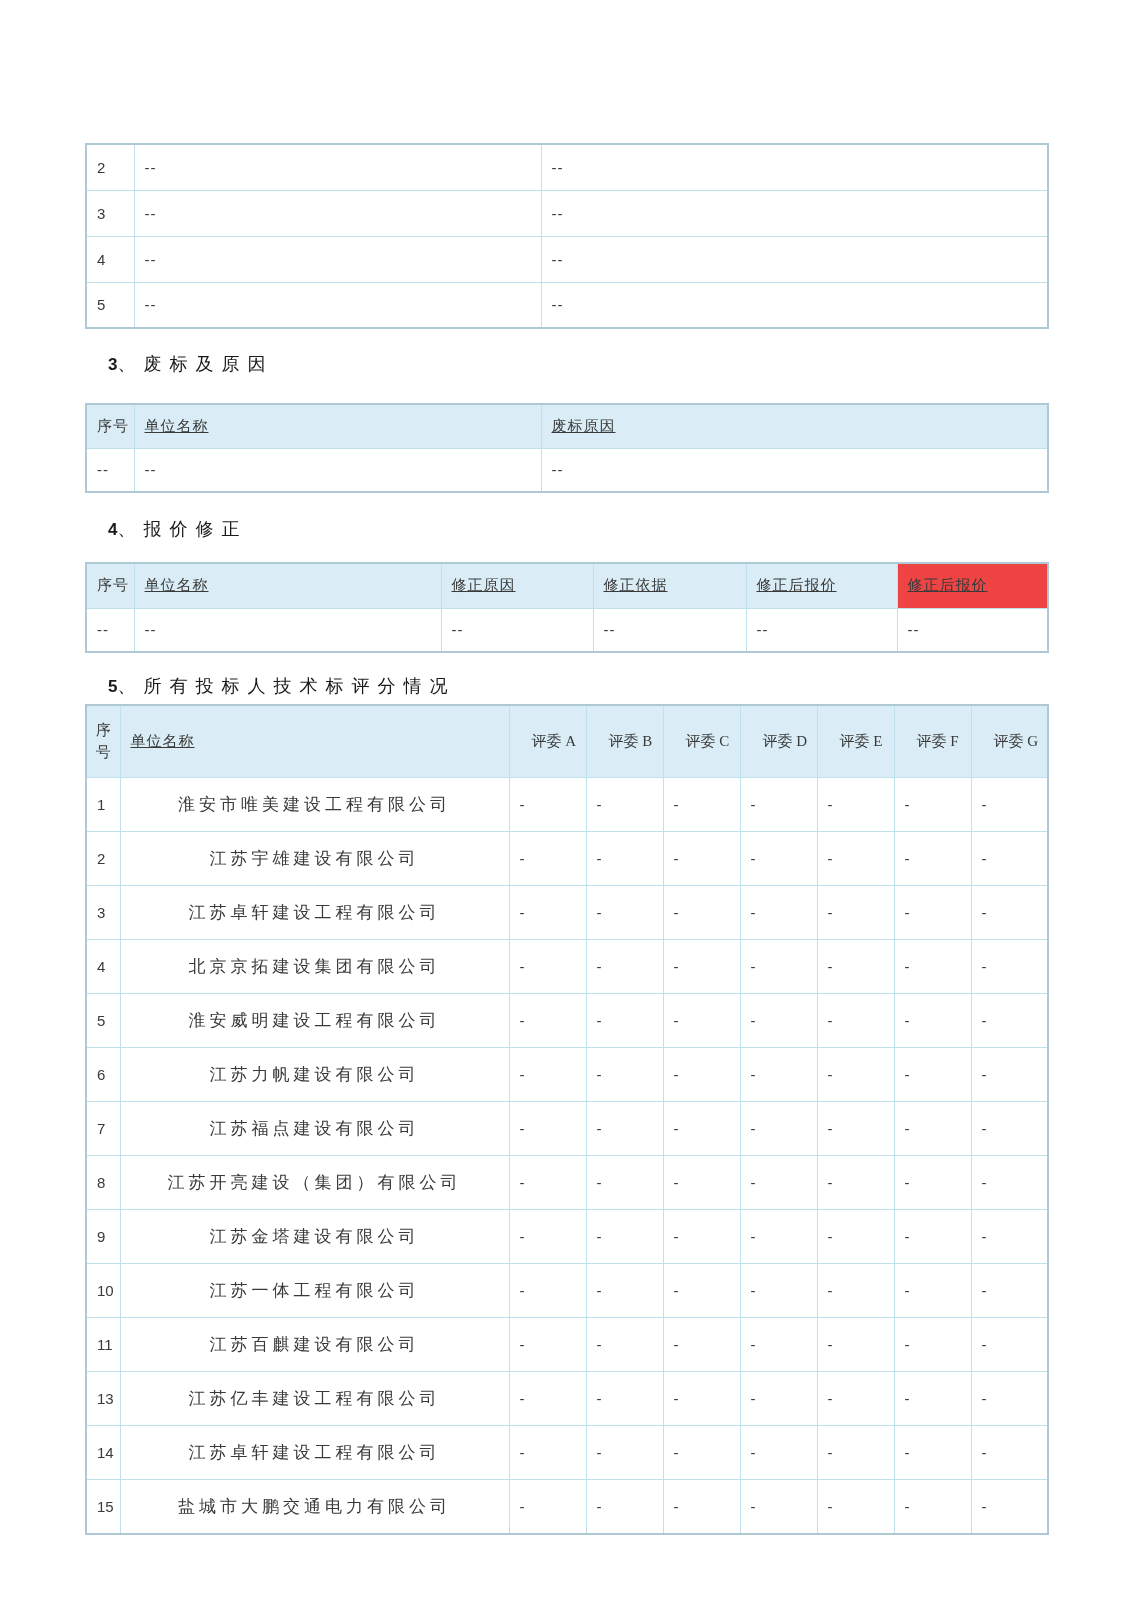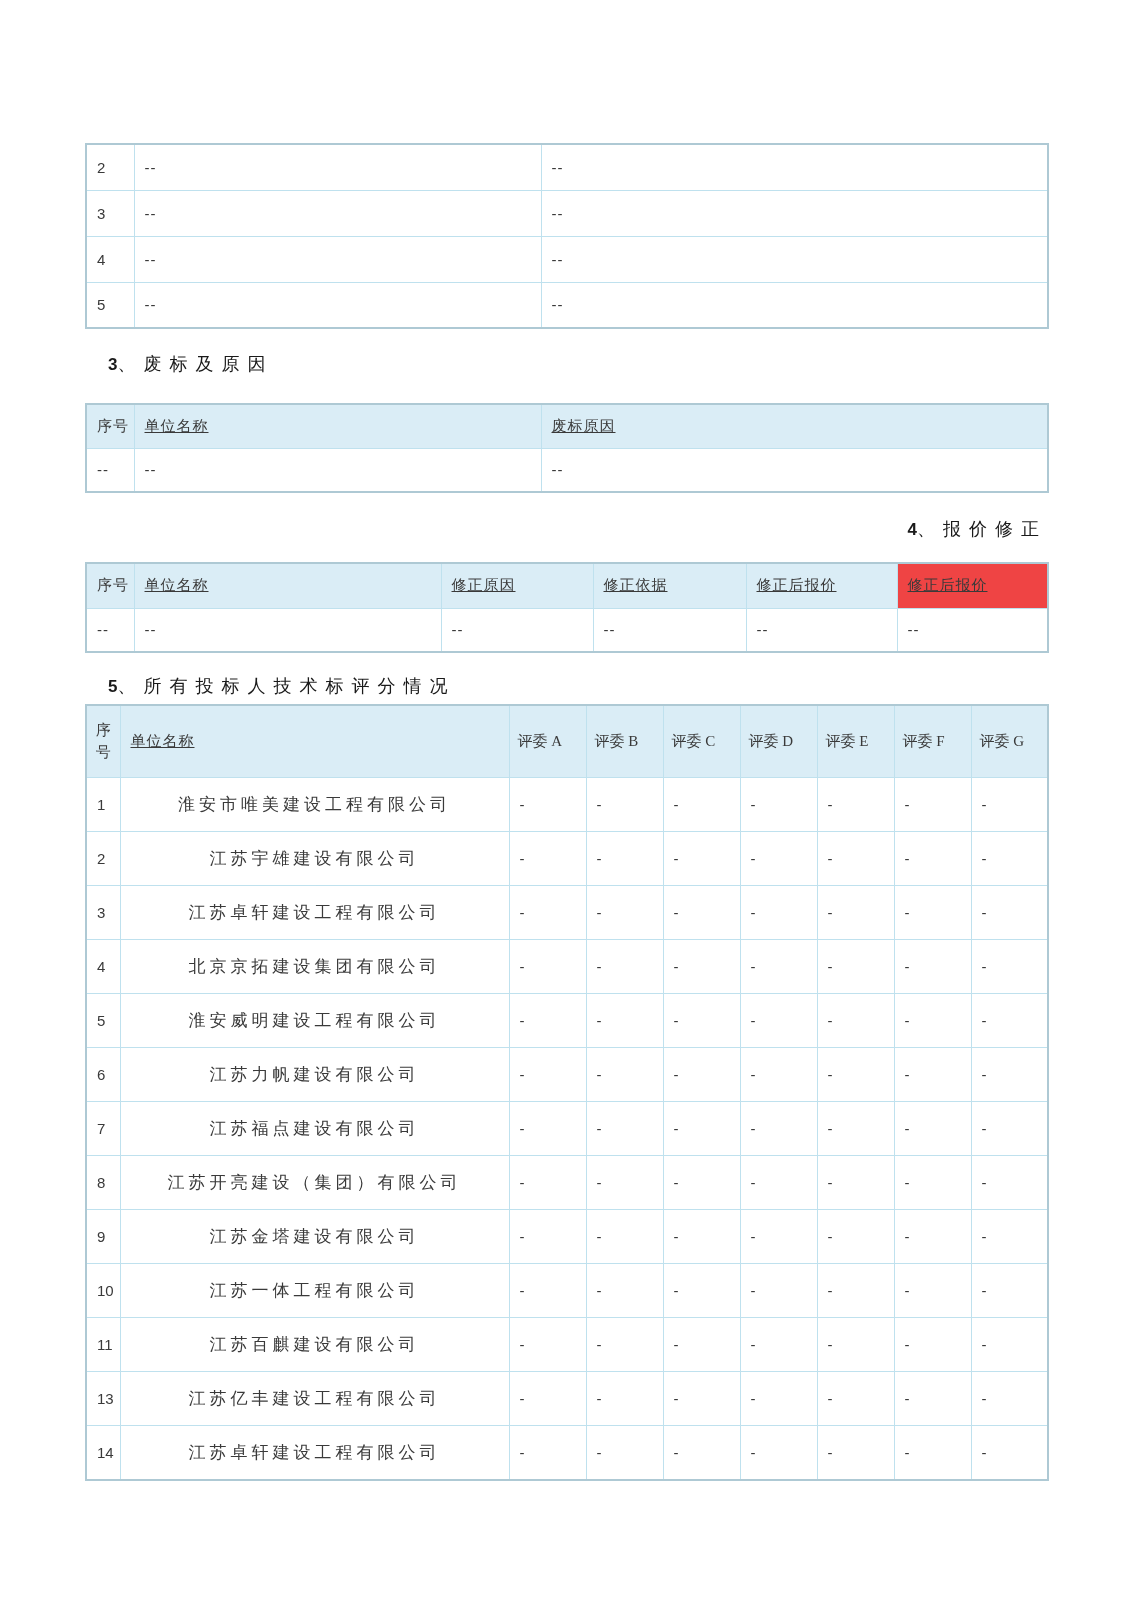--- a/index.html
+++ b/index.html
@@ -32,34 +32,34 @@
   td.h-left{padding-left:12px;letter-spacing:1px;text-decoration:underline;}
   td.c-num{font-family:"Liberation Sans","DejaVu Sans",sans-serif;padding-left:10px;}
   td.c-dash{font-family:"Liberation Sans","DejaVu Sans",sans-serif;padding-left:11px;letter-spacing:1px;}
   .t1 tr{height:46px;}
   .s3 tr{height:44px;}
   .s4 tr.head{height:45px;}
   .s4 tr.data{height:44px;}
   .s5 thead tr{height:72px;}
   .s5 tbody tr{height:46.5px;}
   .s5 td.h-serial{text-align:center;padding:2px 4px;line-height:1.5;letter-spacing:0;}
-  .s5 td.h-judge{padding-left:8px;white-space:nowrap;letter-spacing:0;}
+  .s5 td.h-judge{padding-left:22px;white-space:nowrap;letter-spacing:0;}
   .s5 td.c-name{
     text-align:center;font-size:17px;letter-spacing:4px;
     padding:15px 4px;white-space:nowrap;
   }
   .heading{
     font-family:"Liberation Sans","DejaVu Sans",sans-serif;
     color:var(--heading-text);
     font-size:18px;line-height:28px;
     margin-left:23px;letter-spacing:8px;
   }
   .heading b{letter-spacing:0;font-size:17px;}
   .heading-3{margin-top:21px;}
-  .heading-4{margin-top:22px;text-align:right;}
+  .heading-4{margin-top:22px;}
   .heading-5{margin-top:19px;}
   .t1{margin-top:0;}
   .s3{margin-top:24px;}
   .s4{margin-top:18px;}
   .s5{margin-top:3px;}
 </style>
 </head>
 <body>
 
 <div class="page">
@@ -317,16 +317,27 @@
           <td class="c-num">14</td>
           <td class="c-name">江苏卓轩建设工程有限公司</td>
           <td class="c-dash">-</td>
           <td class="c-dash">-</td>
           <td class="c-dash">-</td>
           <td class="c-dash">-</td>
           <td class="c-dash">-</td>
           <td class="c-dash">-</td>
           <td class="c-dash">-</td>
         </tr>
+        <tr>
+          <td class="c-num">15</td>
+          <td class="c-name">盐城市大鹏交通电力有限公司</td>
+          <td class="c-dash">-</td>
+          <td class="c-dash">-</td>
+          <td class="c-dash">-</td>
+          <td class="c-dash">-</td>
+          <td class="c-dash">-</td>
+          <td class="c-dash">-</td>
+          <td class="c-dash">-</td>
+        </tr>
       </tbody>
   </table>
 
 </div>
 
 </body></html>

